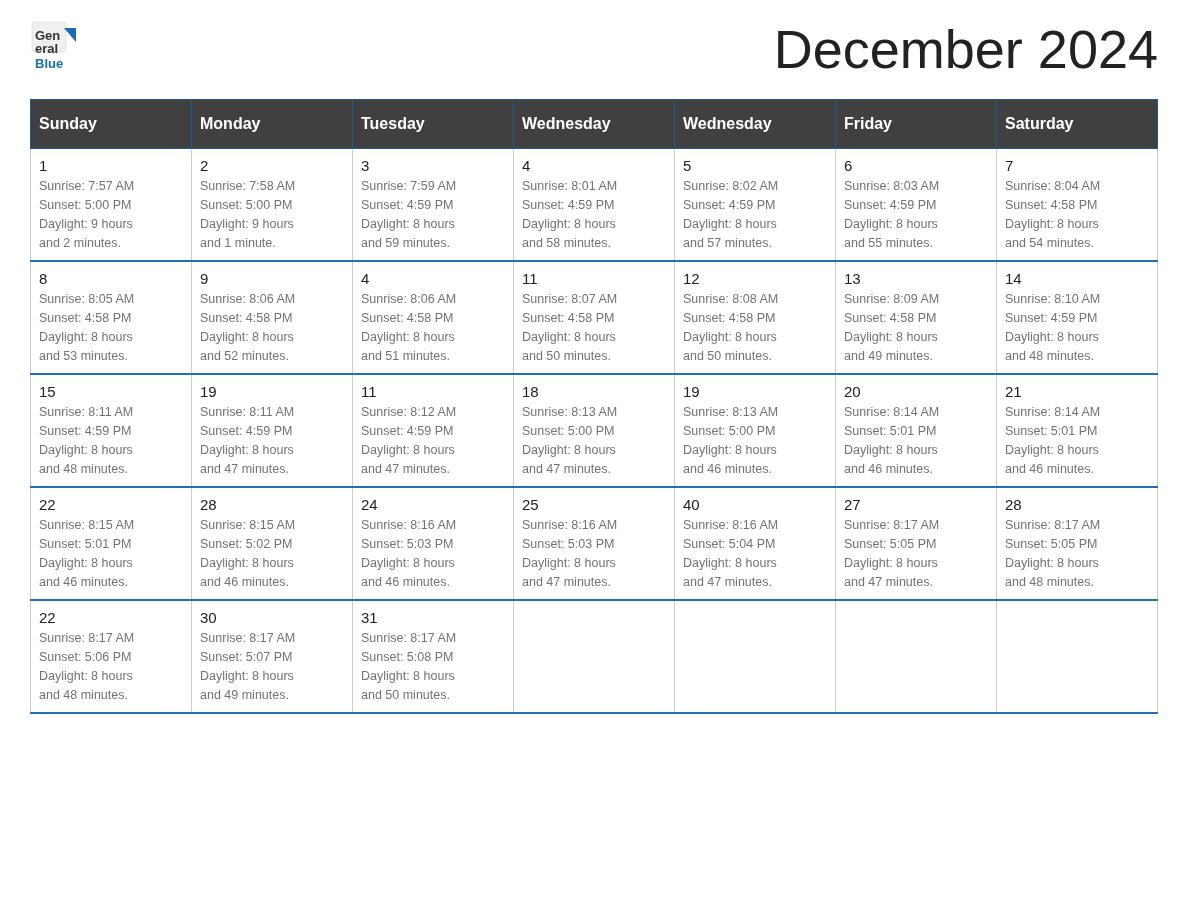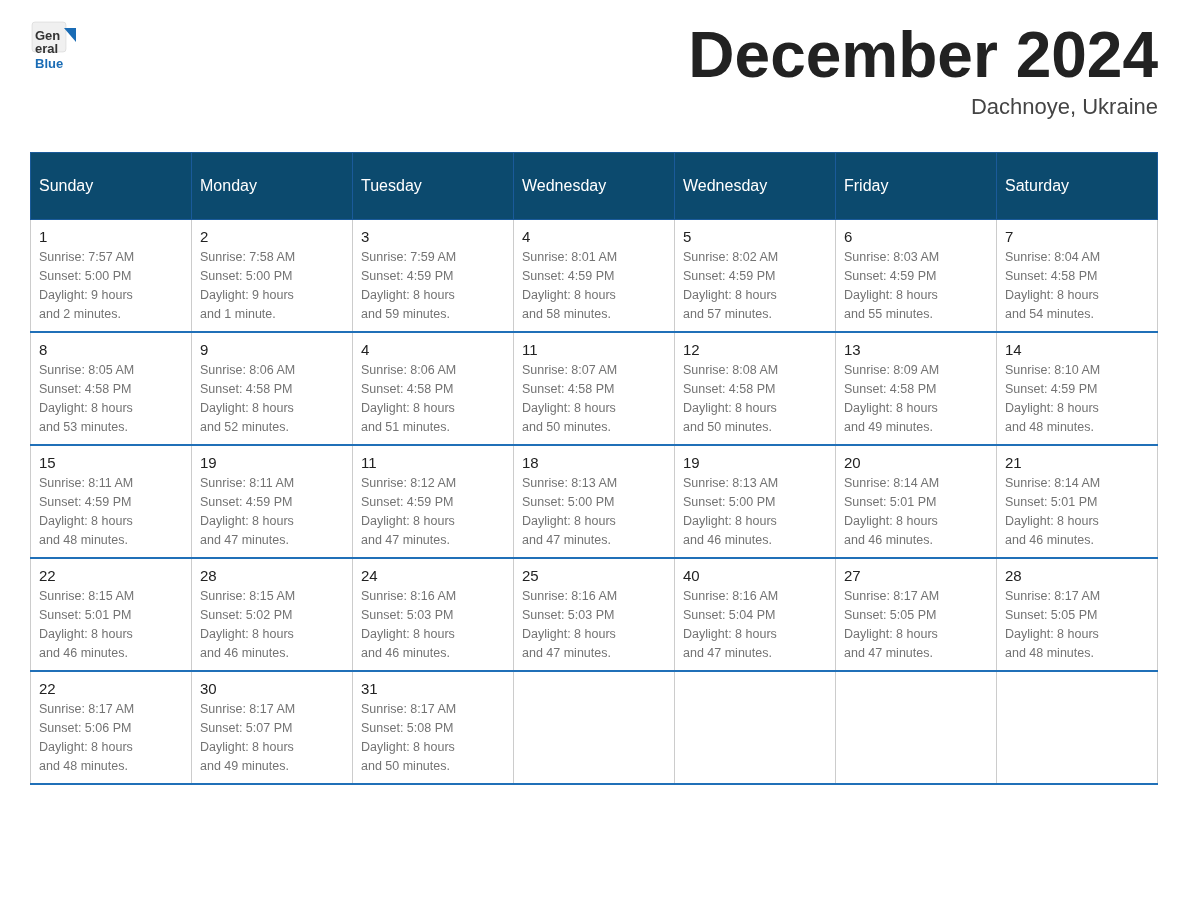--- a/index.html
+++ b/index.html
@@ -7,52 +7,52 @@
       font-family: Arial, sans-serif;
       background: #fff;
       width: 1188px;
       min-height: 918px;
       padding: 20px 30px;
     }
     .header {
       display: flex;
       justify-content: space-between;
       align-items: flex-start;
-      margin-bottom: 32px;
+      margin-bottom: 20px;
     }
     .logo {
       display: flex;
       flex-direction: column;
       align-items: flex-start;
     }
     .title-block {
       text-align: right;
     }
     .month-title {
-      font-size: 64px;
-      font-weight: bold;
+      font-size: 54px;
+      font-weight: normal;
       color: #222;
       line-height: 1.1;
     }
     .location {
       font-size: 22px;
       color: #444;
       margin-top: 4px;
     }
     table {
       width: 100%;
       border-collapse: collapse;
       table-layout: fixed;
     }
     thead tr th {
-      background-color: #0c4a6e;
+      background-color: #404040;
       color: #fff;
       font-size: 16px;
-      font-weight: normal;
-      padding: 24px 8px;
+      font-weight: bold;
+      padding: 15px 8px;
       text-align: left;
       border: 1px solid #1a5a9a;
     }
     tbody tr td {
       vertical-align: top;
       padding: 8px;
       border: 1px solid #ccc;
       font-size: 13px;
       color: #333;
       min-height: 90px;
@@ -94,21 +94,20 @@
         <rect x="2" y="2" width="34" height="30" rx="3" fill="#f0f0f0" stroke="#ccc" stroke-width="0.5"></rect>
         <text x="5" y="20" font-family="Arial" font-size="13" font-weight="bold" fill="#333">Gen</text>
         <text x="5" y="33" font-family="Arial" font-size="13" font-weight="bold" fill="#333">eral</text>
         <polygon points="34,8 46,8 46,22" fill="#1a6cb5"></polygon>
         <text x="5" y="48" font-family="Arial" font-size="13" font-weight="bold" fill="#1a6cb5">Blue</text>
       </svg>
     </div>
   </div>
   <div class="title-block">
     <div class="month-title">December 2024</div>
-    <div class="location">Dachnoye, Ukraine</div>
   </div>
 </div>
 
 <table>
   <thead>
     <tr>
       <th>Sunday</th>
       <th>Monday</th>
       <th>Tuesday</th>
       <th>Wednesday</th>

